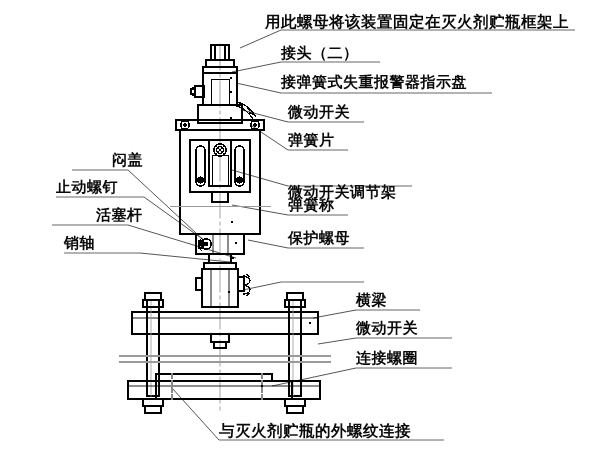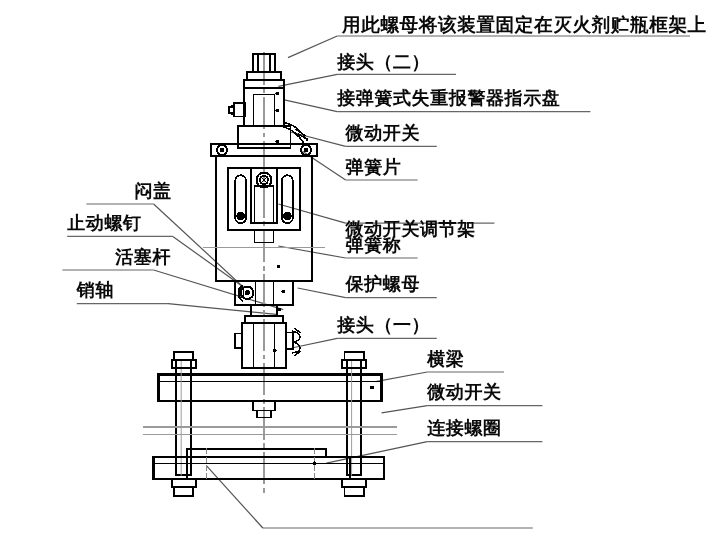--- a/index.html
+++ b/index.html
@@ -236,46 +236,46 @@
       </g>
 
       <g>
         <rect x="128" y="381" width="28" height="18" stroke-width="1.6"></rect>
         <rect x="292" y="381" width="28" height="18" stroke-width="1.6"></rect>
       </g>
 
     </g>
   </svg>
 
-  <div class="lbl big" style="left:285px;top:14px;">用此螺母将该装置固定在灭火剂贮瓶框架上</div>
+  <div class="lbl big" style="left:265px;top:14px;">用此螺母将该装置固定在灭火剂贮瓶框架上</div>
 
   <div class="lbl" style="left:281px;top:46px;">接头（二）</div>
 
   <div class="lbl" style="left:281px;top:76px;font-family:Liberation Mono, monospace;">接弹簧式失重报警器指示盘</div>
 
   <div class="lbl" style="left:288px;top:105px;">微动开关</div>
 
   <div class="lbl" style="left:288px;top:133px;">弹簧片</div>
 
   <div class="lbl" style="left:288px;top:169px;margin-top:16px;">微动开关调节架</div>
 
   <div class="lbl" style="left:288px;top:198px;">弹簧称</div>
 
   <div class="lbl" style="left:288px;top:231px;">保护螺母</div>
 
-  <div class="lbl" style="left:281px;top:265px;">接头（一）</div>
 
   <div class="lbl" style="left:356px;top:293px;">横梁</div>
 
   <div class="lbl" style="left:356px;top:321px;">微动开关</div>
 
   <div class="lbl" style="left:356px;top:351px;">连接螺圈</div>
 
   <div class="lbl" style="left:72px;top:153px;padding-left:40px;">闷盖</div>
 
   <div class="lbl" style="left:56px;top:180px;">止动螺钉</div>
 
   <div class="lbl" style="left:52px;top:208px;margin-left:44px;">活塞杆</div>
 
   <div class="lbl" style="left:64px;top:236px;">销轴</div>
 
+  <div class="lbl big" style="left:219px;top:423px;">与灭火剂贮瓶的外螺纹连接</div>
 
 </div>
 
 </body></html>

